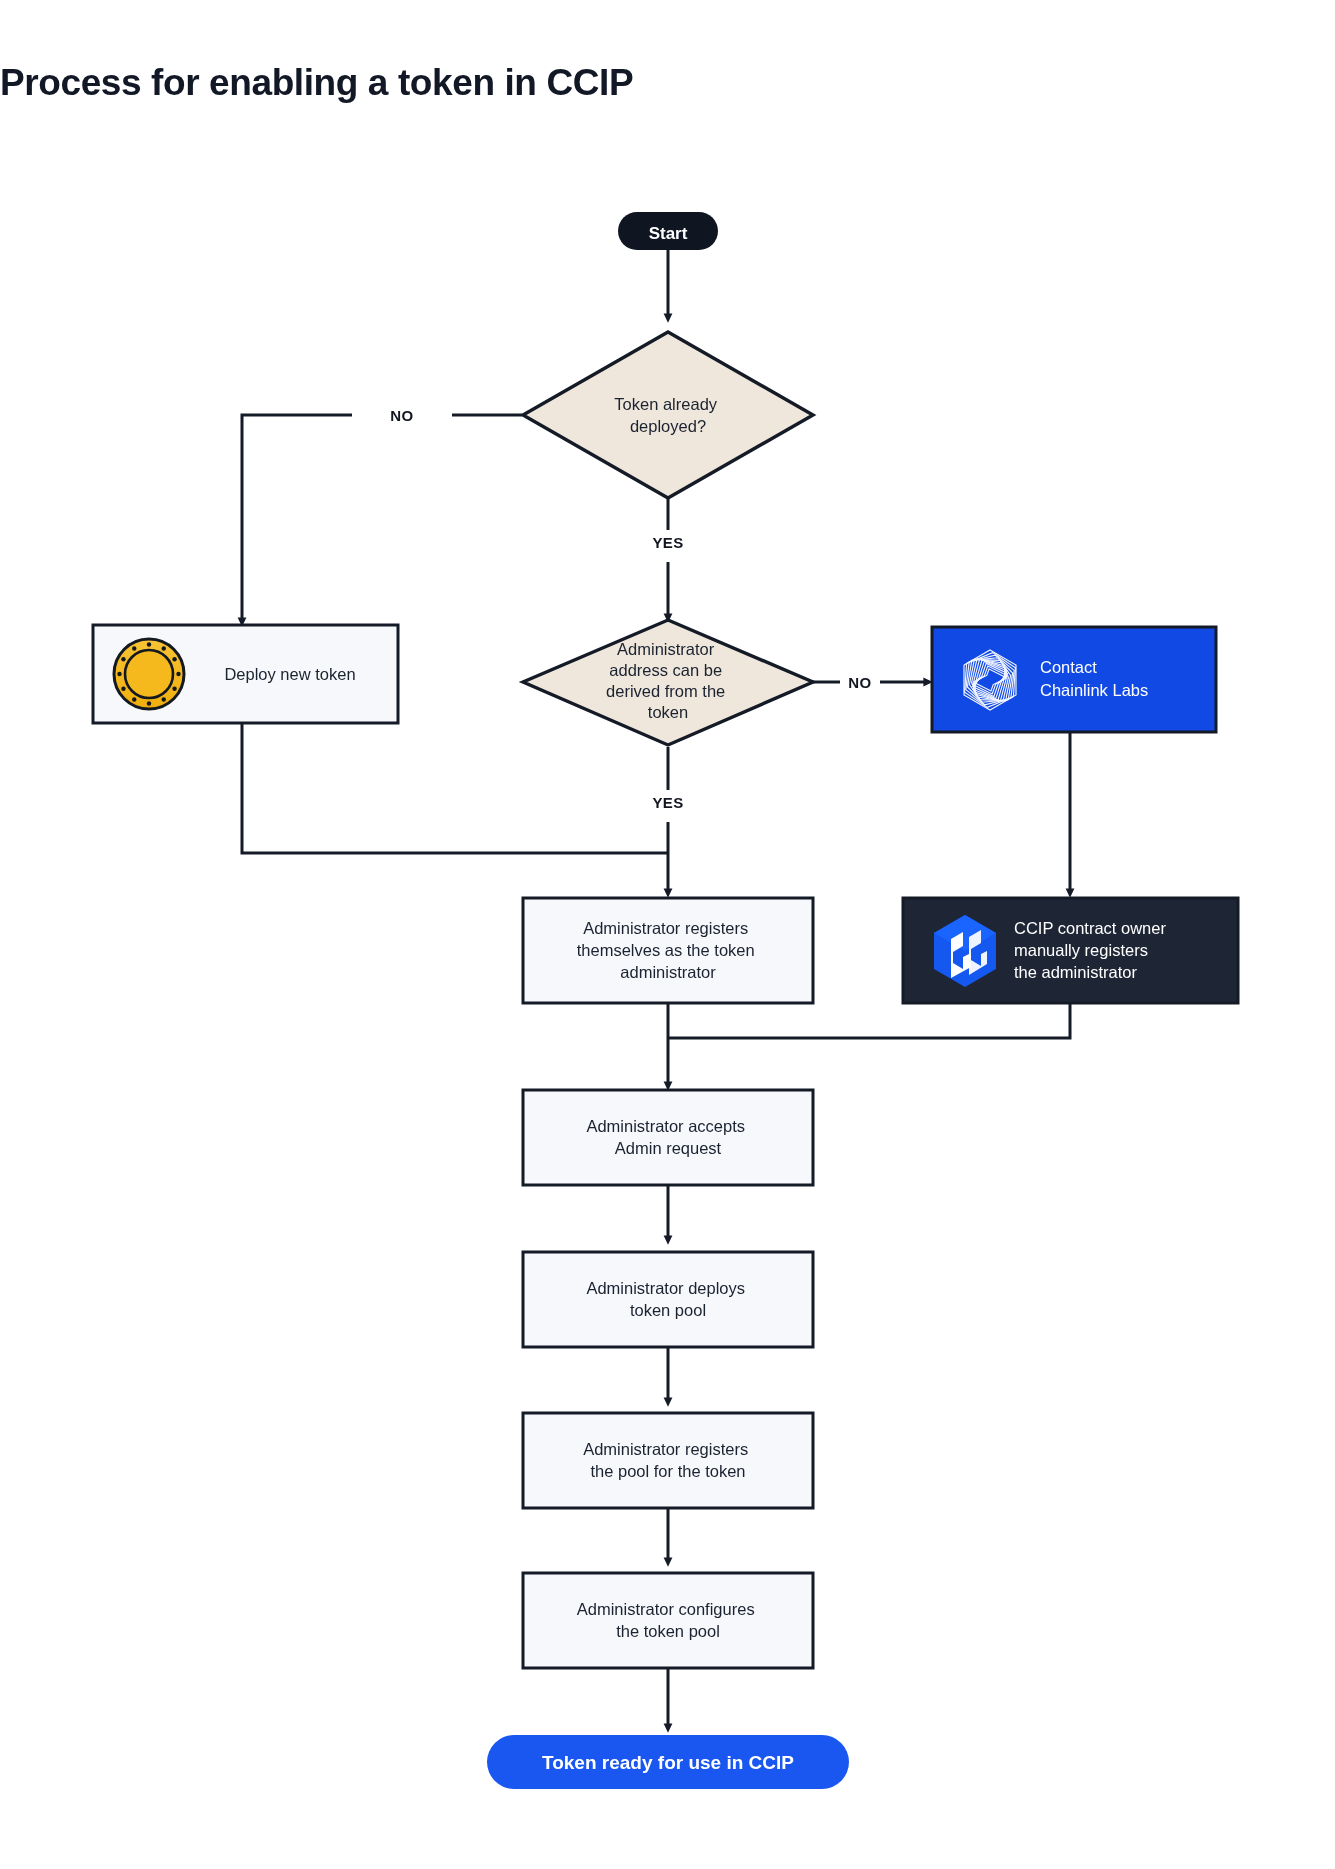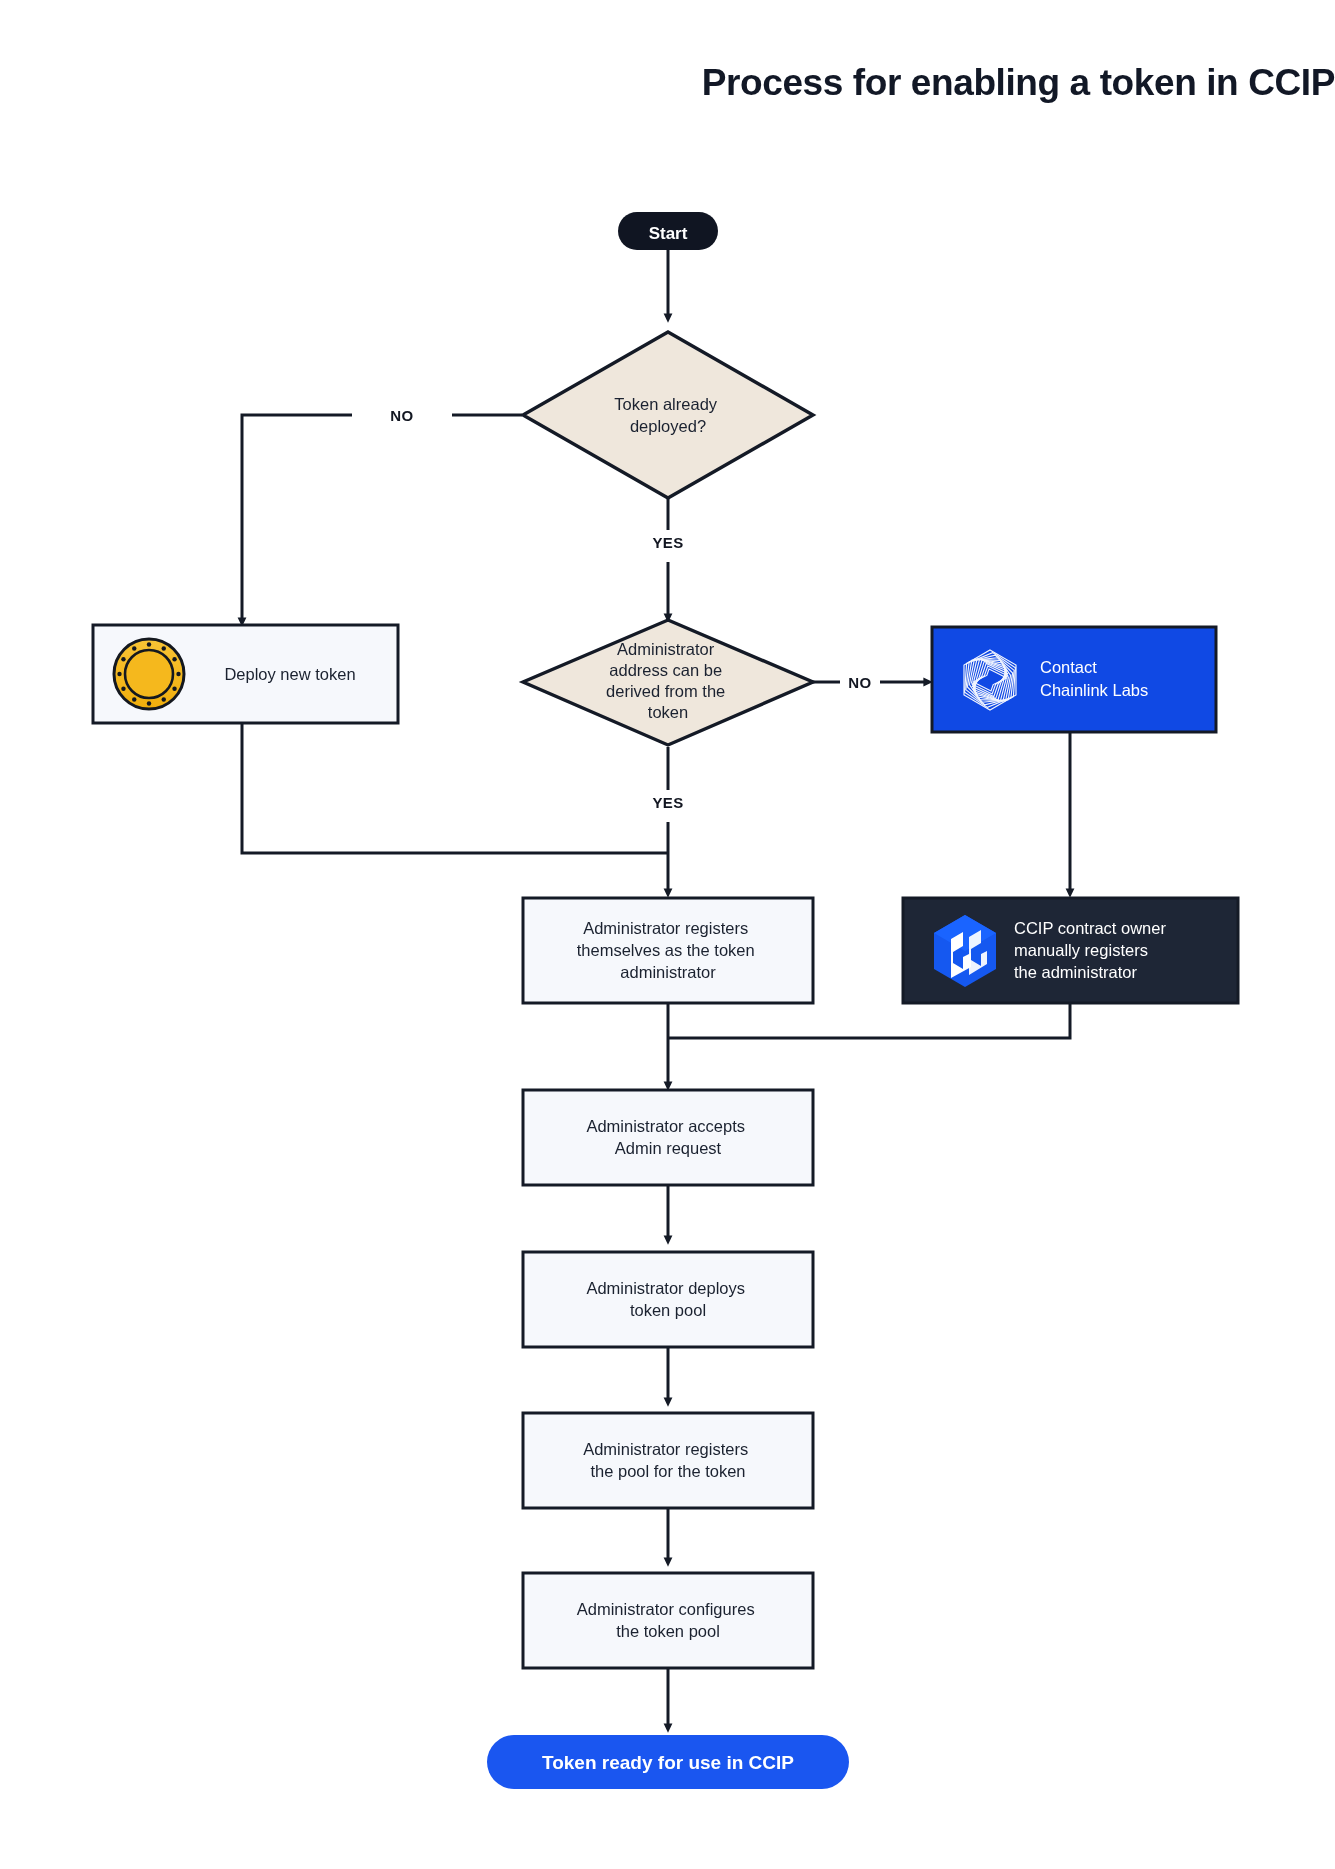--- a/index.html
+++ b/index.html
@@ -19,21 +19,21 @@
     position: relative;
     width: 1335px;
     height: 1869px;
     background: #ffffff;
   }
   .chart-title {
     position: absolute;
     left: 0;
     top: 62px;
     width: 1335px;
-    text-align: right;
+    text-align: left;
     font-size: 37px;
     font-weight: 700;
     letter-spacing: -0.4px;
     color: #121826;
   }
   svg.flow {
     position: absolute;
     left: 0;
     top: 0;
     width: 1335px;

